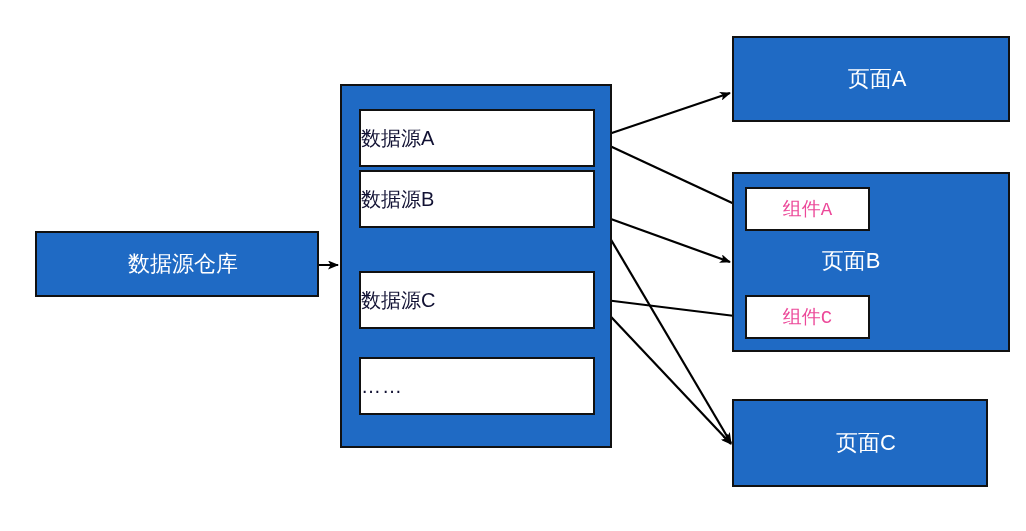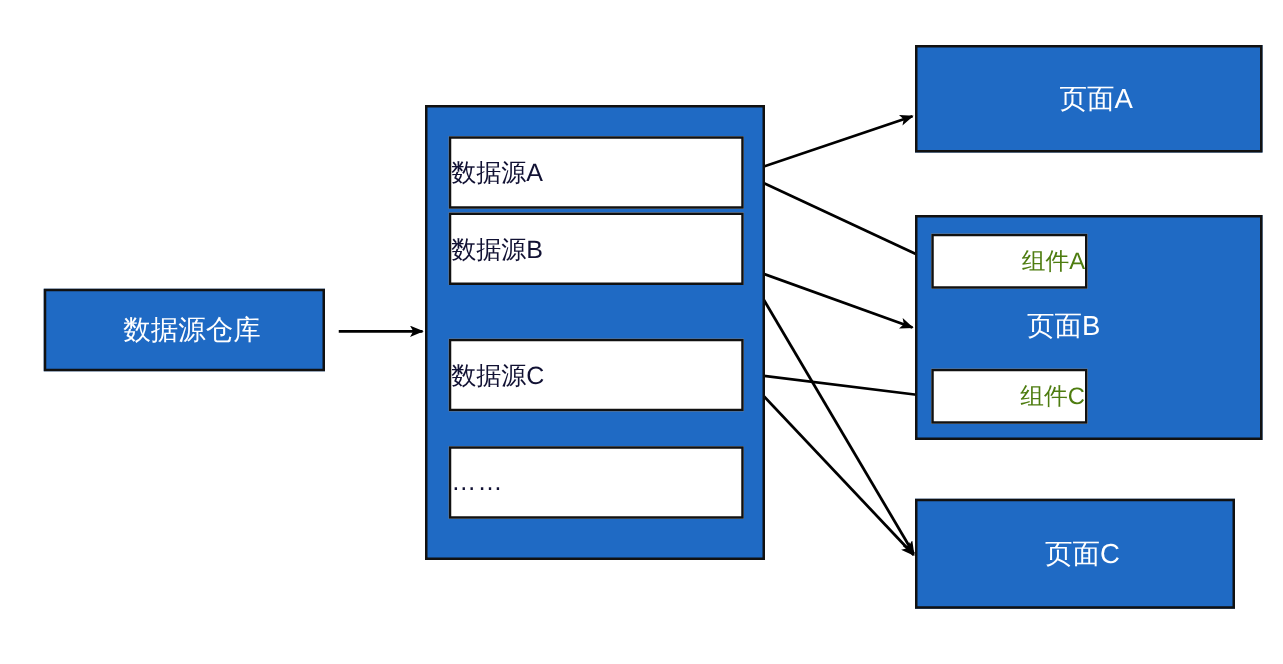--- a/index.html
+++ b/index.html
@@ -29,21 +29,21 @@
     padding-left: 12px;
   }
   .blue-node {
     background: #1F6AC4;
     color: #ffffff;
   }
   .label-22 { font-size: 22px; }
 
   
   #warehouse {
-    left: 35px;  top: 231px;  width: 225px; height: 66px;
+    left: 35px;  top: 231px;  width: 284px; height: 66px;
   }
   
   #repo-container {
     left: 340px; top: 84px;  width: 272px; height: 364px;
     display: block;
   }
   .ds-box {
     position: absolute;
     box-sizing: border-box;
     border: 2px solid #111111;
@@ -79,27 +79,28 @@
     left: 732px; top: 242px; width: 238px; height: 38px;
     color: #ffffff; font-size: 22px;
     display: flex; align-items: center; justify-content: center;
     border: none; background: transparent;
   }
   .comp-box {
     position: absolute;
     box-sizing: border-box;
     border: 2px solid #111111;
     background: #ffffff;
-    color: #4d7c0f;
+    color: #ec4899;
     display: flex;
     align-items: center;
-    justify-content: flex-end;
+    justify-content: center;
     font-size: 19px;
     width: 125px;
     height: 44px;
+    font-family: Liberation Mono, monospace;
   }
   #comp-a { left: 745px; top: 187px; }
   #comp-b { left: 878px; top: 187px; }
   #comp-c { left: 745px; top: 295px; }
   #comp-d { left: 878px; top: 295px; }
 
   
   #page-c { left: 732px; top: 399px; width: 256px; height: 88px; justify-content: center; }
 
   #edges {

